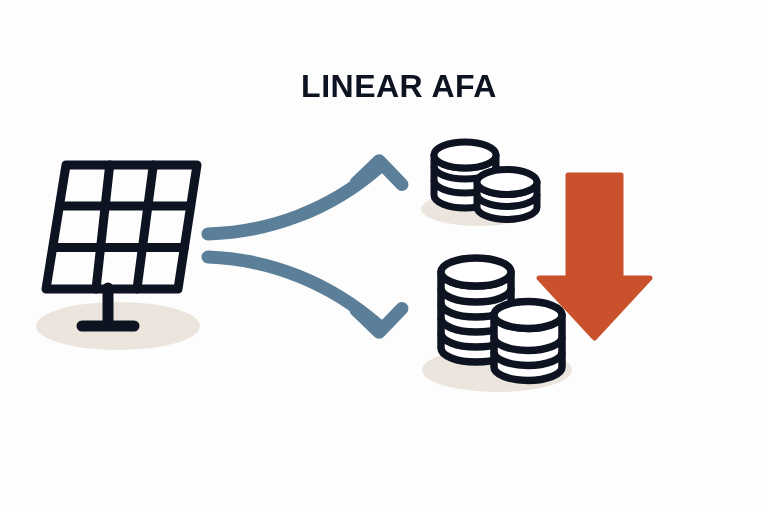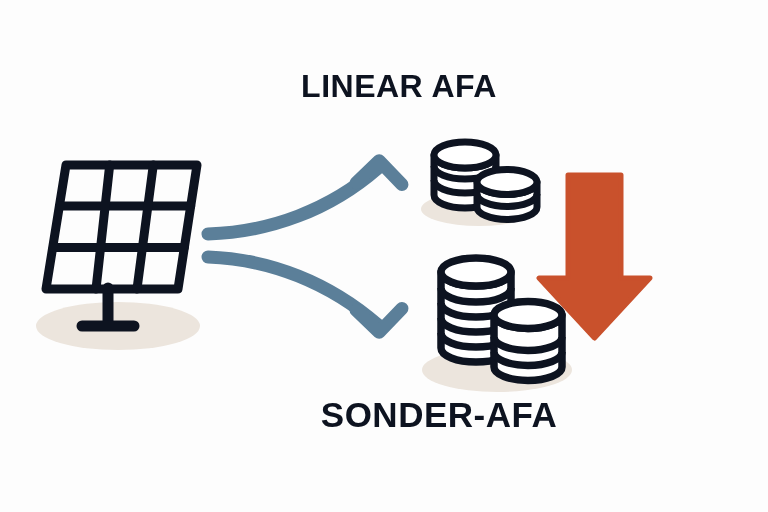--- a/index.html
+++ b/index.html
@@ -136,15 +136,14 @@
                L 594.5 338
                L 539 278
                L 568 278
                Z" fill="#c9512c" stroke="#c9512c" stroke-width="5" stroke-linejoin="round"></path>
     </g>
 
   </svg>
 
   <div class="label" id="label-linear">LINEAR AFA</div>
 
-  <div class="label" id="label-sonder">SONDER-AFA</div>
 
 </div>
 
 </body></html>

